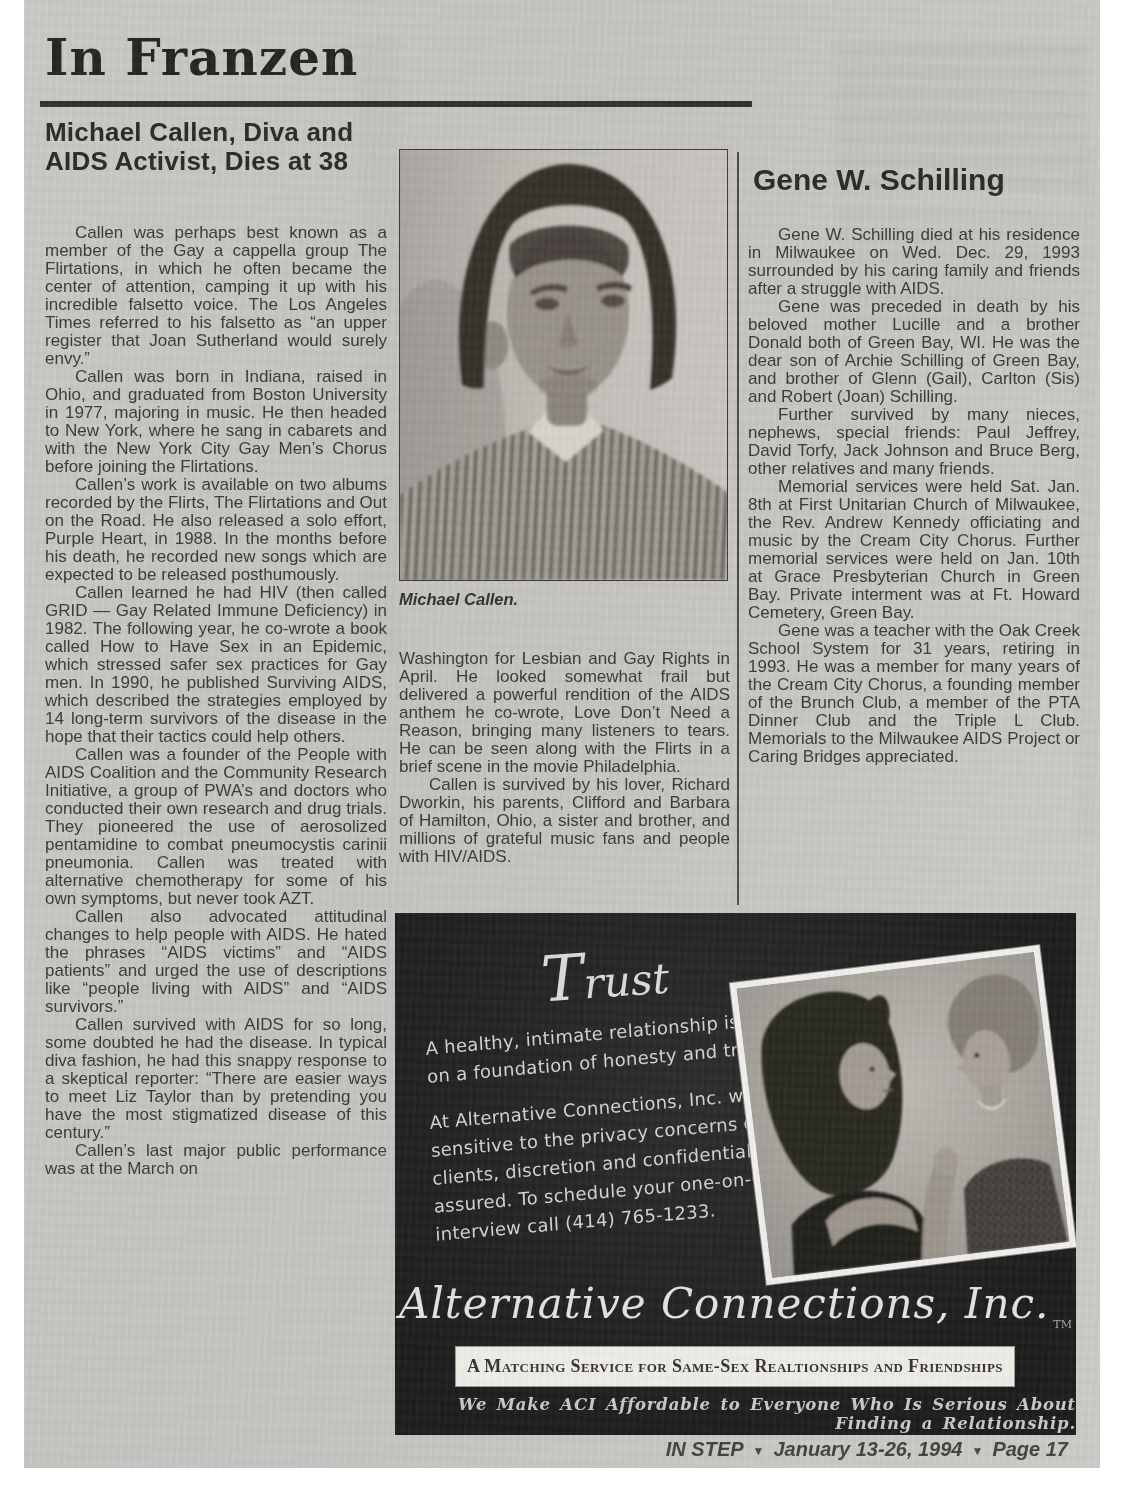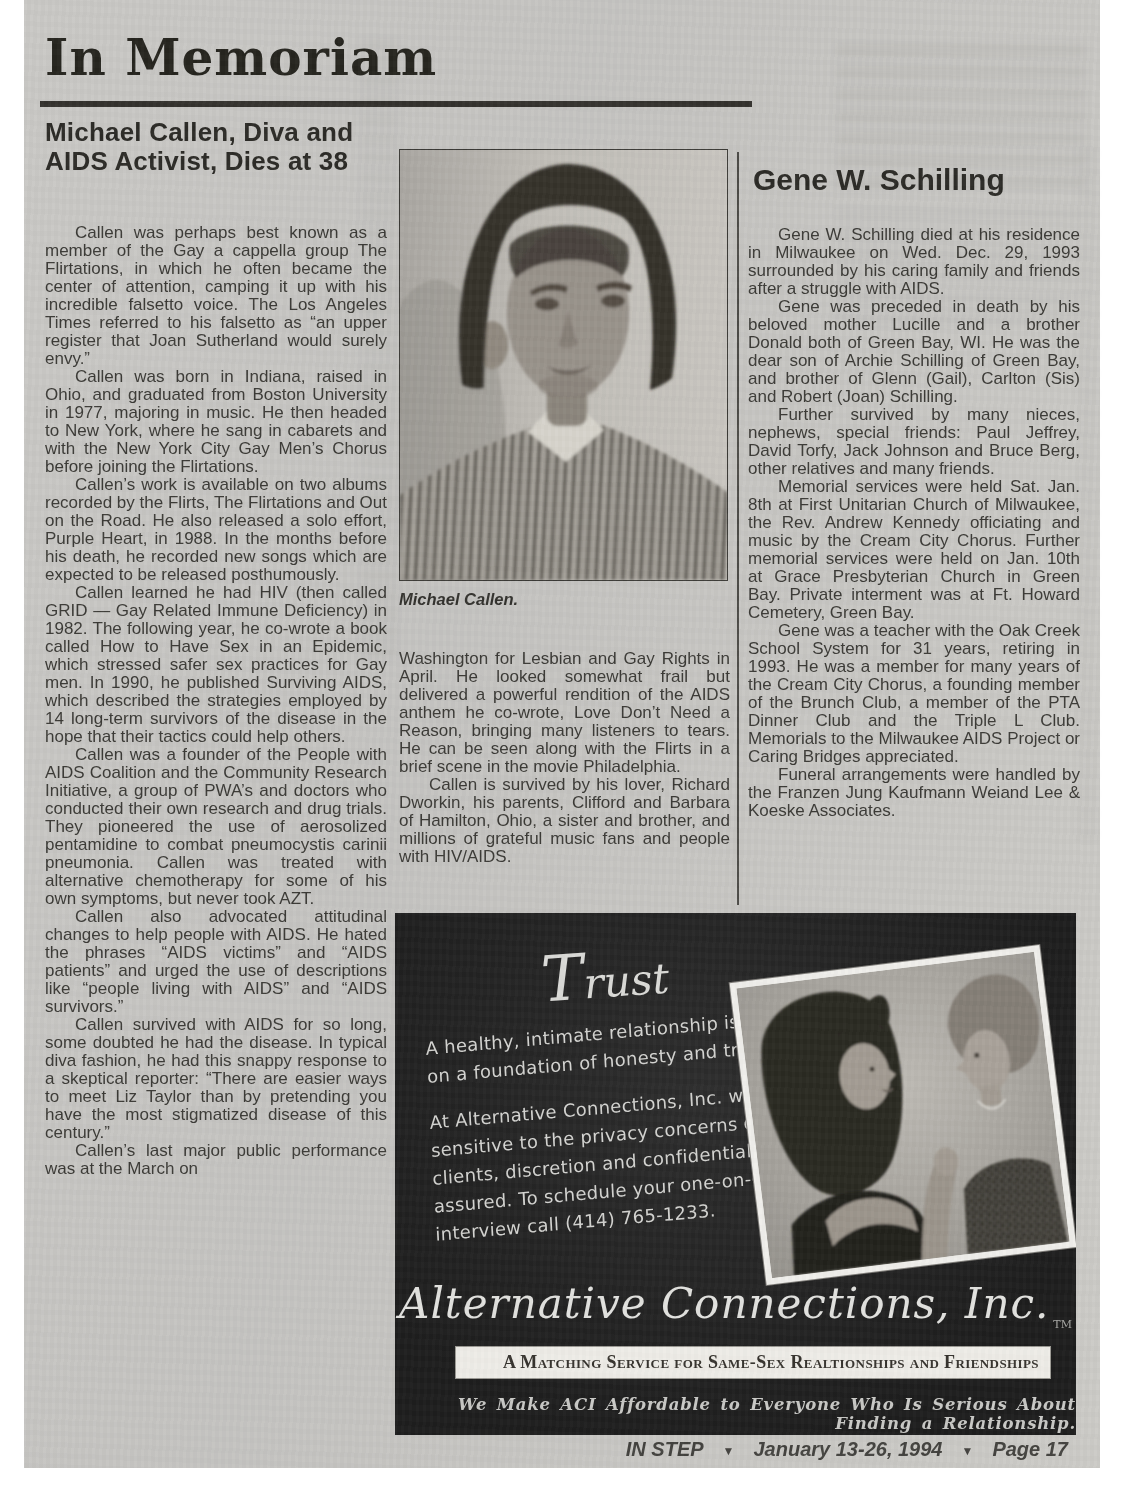--- a/index.html
+++ b/index.html
@@ -42,29 +42,29 @@
       transform-origin:left top;font-family:"DejaVu Sans",sans-serif;
       font-size:18px;line-height:28px;color:#d3d3d0;letter-spacing:.3px;text-indent:0;}
   .ad-copy p{margin:0 0 18px 0;text-indent:0;text-align:left;}
   .ad-photo{position:absolute;left:352px;top:50px;width:312px;height:304px;transform:rotate(-7deg);
       background:#efeeea;padding:6px;box-sizing:border-box;box-shadow:0 0 0 1px #7e7c78;}
   .ad-photo svg{display:block;width:100%;height:100%;}
   .ad-logo{position:absolute;left:0;top:366px;width:100%;margin:0;text-align:center;
       font-family:"DejaVu Serif",serif;font-style:italic;font-weight:400;font-size:42px;
       color:#e1e1de;letter-spacing:1px;white-space:nowrap;}
   .ad-logo .tm{font-size:11px;font-style:normal;color:#a7a7a4;vertical-align:-10px;margin-left:4px;letter-spacing:0;}
-  .ad-banner{position:absolute;left:60px;top:433px;width:560px;height:33px;background:#edebe6;
+  .ad-banner{position:absolute;left:60px;top:433px;width:560px;height:41px;background:#edebe6;
       display:flex;align-items:center;justify-content:center;font-family:"Liberation Serif",serif;
       font-variant:small-caps;font-weight:700;font-size:18px;color:#36332e;letter-spacing:.4px;
-      box-shadow:inset 0 0 0 1px #9a9892;padding-left:36px;}
+      box-shadow:inset 0 0 0 1px #9a9892;}
   .ad-tagline{position:absolute;left:0;top:482px;width:100%;margin:0;text-align:right;
       font-family:"DejaVu Serif",serif;font-style:italic;font-weight:700;font-size:16.5px;
       color:#c8c8c5;letter-spacing:.8px;word-spacing:3px;}
   
-  .page-footer{position:absolute;top:1438px;right:58px;display:flex;align-items:center;gap:19px;
+  .page-footer{position:absolute;top:1438px;right:58px;display:flex;align-items:center;gap:9px;
       font-style:italic;font-weight:700;font-size:20px;color:#44433f;}
   .page-footer .tri{font-size:12px;font-style:normal;transform:translateY(1px);}
   
   .ghost{position:absolute;filter:blur(5px);opacity:.5;pointer-events:none;}
   .ghost-a{left:836px;top:46px;width:250px;height:150px;
       background:repeating-linear-gradient(180deg,rgba(70,68,64,.18) 0 9px,transparent 9px 22px);}
   .ghost-b{left:360px;top:40px;width:38px;height:620px;
       background:repeating-linear-gradient(180deg,rgba(70,68,64,.12) 0 8px,transparent 8px 19px);}
   .ghost-c{left:1078px;top:150px;width:18px;height:700px;
       background:repeating-linear-gradient(180deg,rgba(70,68,64,.10) 0 8px,transparent 8px 20px);}
@@ -75,21 +75,21 @@
 <body>
 
 <div class="sheet">
   <div class="paper"></div>
 
   <div class="ghost ghost-a"></div>
   <div class="ghost ghost-b"></div>
   <div class="ghost ghost-c"></div>
   <div class="ghost ghost-d"></div>
 
-  <h1 class="section-title">In Memoriam</h1>
+  <h1 class="section-title">In Franzen</h1>
   <div class="title-rule"></div>
 
   <h2 class="headline-1">Michael Callen, Diva and AIDS Activist, Dies at 38</h2>
 
   <div class="article1-col1 body-text">
       <p>Callen was perhaps best known as a member of the Gay a cappella group The Flirtations, in which he often became the center of attention, camping it up with his incredible falsetto voice. The Los Angeles Times referred to his falsetto as “an upper register that Joan Sutherland would surely envy.”</p>
       <p>Callen was born in Indiana, raised in Ohio, and graduated from Boston University in 1977, majoring in music. He then headed to New York, where he sang in cabarets and with the New York City Gay Men’s Chorus before joining the Flirtations.</p>
       <p>Callen’s work is available on two albums recorded by the Flirts, The Flirtations and Out on the Road. He also released a solo effort, Purple Heart, in 1988. In the months before his death, he recorded new songs which are expected to be released posthumously.</p>
       <p>Callen learned he had HIV (then called GRID — Gay Related Immune Deficiency) in 1982. The following year, he co-wrote a book called How to Have Sex in an Epidemic, which stressed safer sex practices for Gay men. In 1990, he published Surviving AIDS, which described the strategies employed by 14 long-term survivors of the disease in the hope that their tactics could help others.</p>
       <p>Callen was a founder of the People with AIDS Coalition and the Community Research Initiative, a group of PWA’s and doctors who conducted their own research and drug trials. They pioneered the use of aerosolized pentamidine to combat pneumocystis carinii pneumonia. Callen was treated with alternative chemotherapy for some of his own symptoms, but never took AZT.</p>
@@ -146,21 +146,20 @@
   <div class="vrule"></div>
 
   <h2 class="headline-2">Gene W. Schilling</h2>
 
   <div class="article2-body body-text">
       <p>Gene W. Schilling died at his residence in Milwaukee on Wed. Dec. 29, 1993 surrounded by his caring family and friends after a struggle with AIDS.</p>
       <p>Gene was preceded in death by his beloved mother Lucille and a brother Donald both of Green Bay, WI. He was the dear son of Archie Schilling of Green Bay, and brother of Glenn (Gail), Carlton (Sis) and Robert (Joan) Schilling.</p>
       <p>Further survived by many nieces, nephews, special friends: Paul Jeffrey, David Torfy, Jack Johnson and Bruce Berg, other relatives and many friends.</p>
       <p>Memorial services were held Sat. Jan. 8th at First Unitarian Church of Milwaukee, the Rev. Andrew Kennedy officiating and music by the Cream City Chorus. Further memorial services were held on Jan. 10th at Grace Presbyterian Church in Green Bay. Private interment was at Ft. Howard Cemetery, Green Bay.</p>
       <p>Gene was a teacher with the Oak Creek School System for 31 years, retiring in 1993. He was a member for many years of the Cream City Chorus, a founding member of the Brunch Club, a member of the PTA Dinner Club and the Triple L Club. Memorials to the Milwaukee AIDS Project or Caring Bridges appreciated.</p>
-      <p>Funeral arrangements were handled by the Franzen Jung Kaufmann Weiand Lee &amp; Koeske Associates.</p>
     </div>
 
   <div class="ad">
     <p class="trust">Trust</p>
 
     <div class="ad-copy">
         <p>A healthy, intimate relationship is built on a foundation of honesty and trust.</p>
         <p>At Alternative Connections, Inc. we are sensitive to the privacy concerns of our clients, discretion and confidentiality is assured. To schedule your one-on-one interview call (414) 765-1233.</p>
       </div>
 

